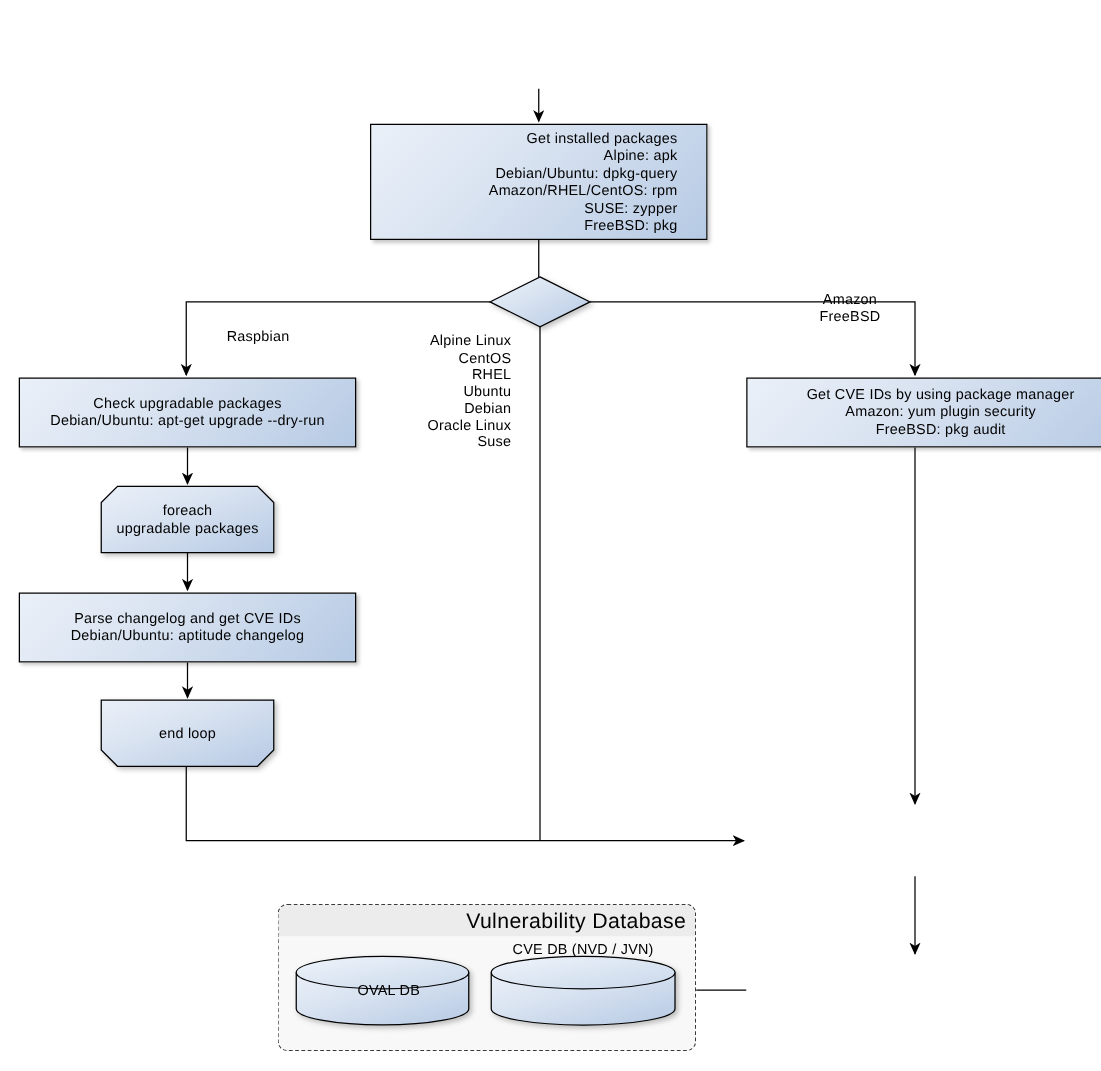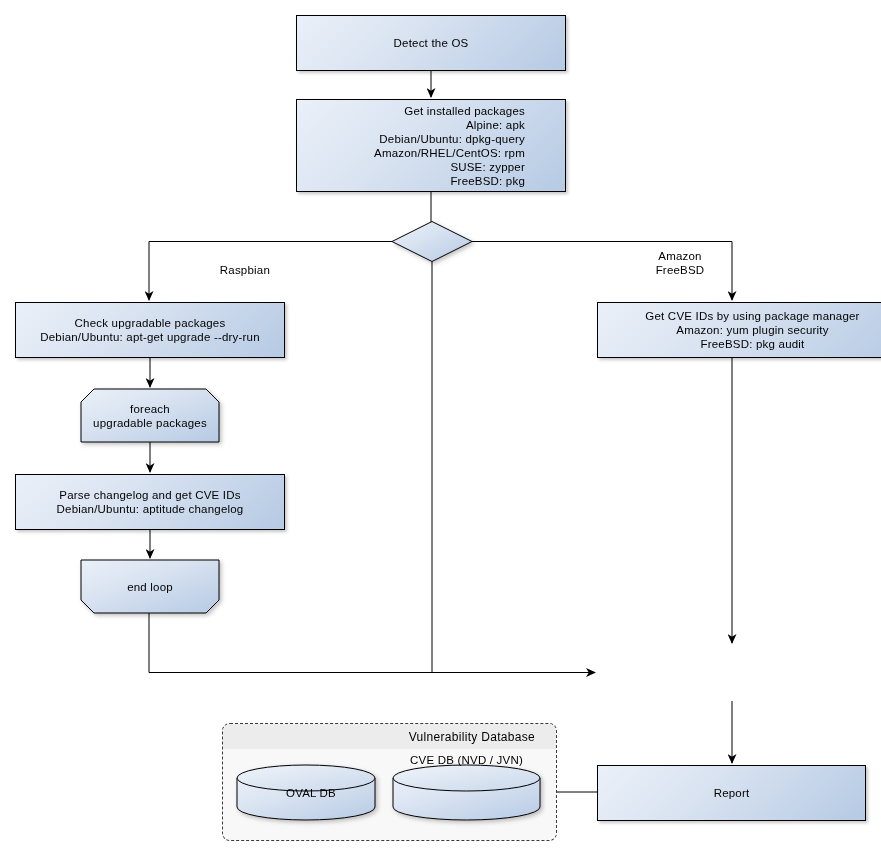--- a/index.html
+++ b/index.html
@@ -28,21 +28,21 @@
     text-align: center;
     white-space: pre-line;
     font-size: 11.5px;
     line-height: 14px;
     letter-spacing: 0.2px;
     box-shadow: 2px 2px 3px rgba(0,0,0,0.22);
   }
   .node.align-right {
     justify-content: flex-end;
     text-align: right;
-    padding-right: 40px;
+    padding-right: 23px;
   }
   .edge-label {
     position: absolute;
     white-space: pre-line;
     font-size: 11.5px;
     line-height: 13.5px;
     letter-spacing: 0.2px;
   }
   .edge-label.center { text-align: center; }
   .edge-label.right { text-align: right; }
@@ -70,22 +70,22 @@
   .db-titlebar {
     position: absolute;
     left: 0; top: 0;
     width: 100%; height: 25px;
     box-sizing: border-box;
     background: #ececec;
     border-radius: 7px 7px 0 0;
     display: flex;
     align-items: center;
     justify-content: flex-end;
-    padding-right: 21px;
-    font-size: 12px;
+    padding-right: 7px;
+    font-size: 17px;
     letter-spacing: 0.3px;
   }
   .shape-shadow { filter: drop-shadow(2px 2px 2px rgba(0,0,0,0.25)); }
 </style>
 </head>
 <body>
 
 <div class="canvas">
 
   <div class="db-container">
@@ -133,50 +133,55 @@
     </g>
 
     <g class="shape-shadow" stroke="#000" stroke-width="1">
       <path d="M237,778 L237,807 A69,13 0 0 0 375,807 L375,778" fill="url(#gradNode)"></path>
       <ellipse cx="306" cy="778" rx="69" ry="13" fill="url(#gradCylTop)"></ellipse>
       <path d="M393,778 L393,807 A73.5,13 0 0 0 540,807 L540,778" fill="url(#gradNode)"></path>
       <ellipse cx="466.5" cy="778" rx="73.5" ry="13" fill="url(#gradCylTop)"></ellipse>
     </g>
   </svg>
 
-  <div class="node" style="left:296px; top:15px; width:270px; height:56px;">Detect the OS</div>
 
   <div class="node align-right" style="left:296px; top:99px; width:270px; height:93px;">Get installed packages
 Alpine: apk
 Debian/Ubuntu: dpkg-query
 Amazon/RHEL/CentOS: rpm
 SUSE: zypper
 FreeBSD: pkg</div>
 
   <div class="node" style="left:15px; top:474px; width:270px; height:56px;">Parse changelog and get  CVE IDs
 Debian/Ubuntu: aptitude changelog</div>
 
   <div class="node" style="left:15px; top:302px; width:270px; height:56px;">Check upgradable packages
 Debian/Ubuntu: apt-get upgrade --dry-run</div>
 
   <div class="node" style="left:597px; top:302px; width:311px; height:56px;">Get CVE IDs by using package manager
 Amazon: yum plugin security
 FreeBSD: pkg audit</div>
 
 
-  <div class="node" style="left:597px; top:765px; width:269px; height:56px;">Report</div>
 
   <div class="shape-text" style="left:81px; top:389px; width:138px; height:53px;">foreach
 upgradable  packages</div>
 
   <div class="shape-text" style="left:81px; top:560px; width:138px; height:53px;">end loop</div>
 
-  <div class="edge-label center" style="left:175px; top:264px; width:95px;text-align:right;">Raspbian</div>
+  <div class="edge-label center" style="left:159px; top:264px; width:95px;">Raspbian</div>
 
+  <div class="edge-label right" style="left:299px; top:267px; width:110px;">Alpine Linux
+CentOS
+RHEL
+Ubuntu
+Debian
+Oracle Linux
+Suse</div>
 
-  <div class="edge-label center" style="left:640px; top:250px; width:80px;">Amazon
+  <div class="edge-label center" style="left:640px; top:234px; width:80px;">Amazon
 FreeBSD</div>
 
   <div class="shape-text" style="left:237px; top:786px; width:148px; height:14px;">OVAL DB</div>
 
   <div class="shape-text" style="left:393px; top:753px; width:147px; height:14px;">CVE DB (NVD / JVN)</div>
 
 </div>
 
 </body></html>

